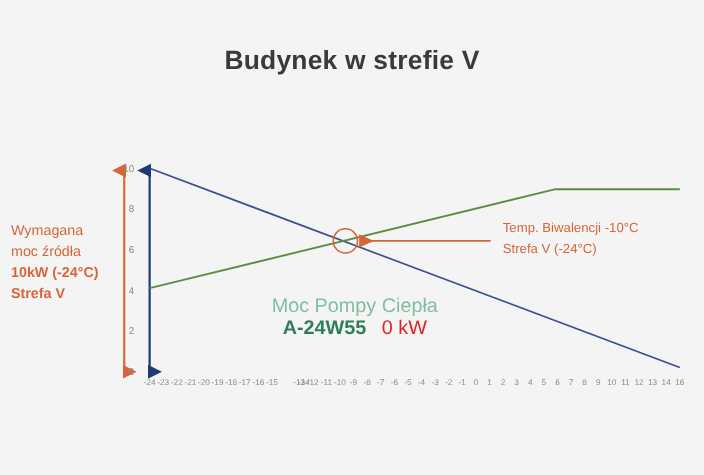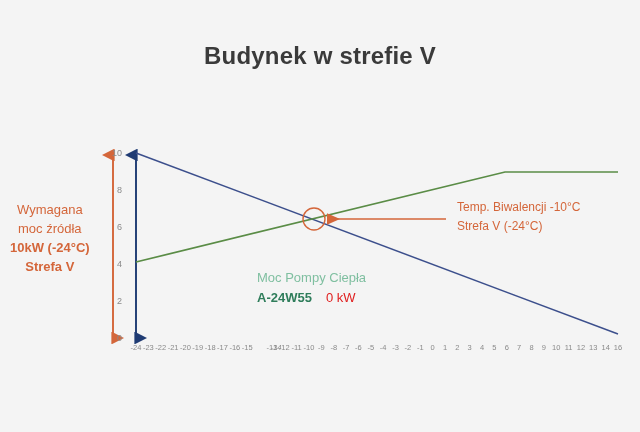--- a/index.html
+++ b/index.html
@@ -46,39 +46,39 @@
     font-weight: bold;
   }
 
   
   #left-note {
     left: 10px; top: 200px;
     font-size: 13px;
     color: #d4663a;
     line-height: 19px;
     white-space: nowrap;
-    text-align: center;
   }
   #left-note .b { font-weight: bold; }
 
   
   #right-note {
     left: 457px; top: 198px;
     font-size: 12px;
     color: #d4663a;
     line-height: 19px;
     white-space: nowrap;
   }
 
   
   #center-note {
-    left: 257px; top: 268px;
-    font-size: 13px;
+    left: 247px; top: 268px;
+    font-size: 18px;
     line-height: 20px;
     white-space: nowrap;
+    text-align: center;
   }
   #center-note .hp-label { color: #7fbfa0; }
   #center-note .hp-model { color: #2f7d5b; font-weight: bold; }
   #center-note .hp-kw { color: #e02020; font-weight: normal; margin-left: 14px; }
 
   
   #plot-svg {
     left: 0; top: 0;
     width: 640px; height: 432px;
   }

